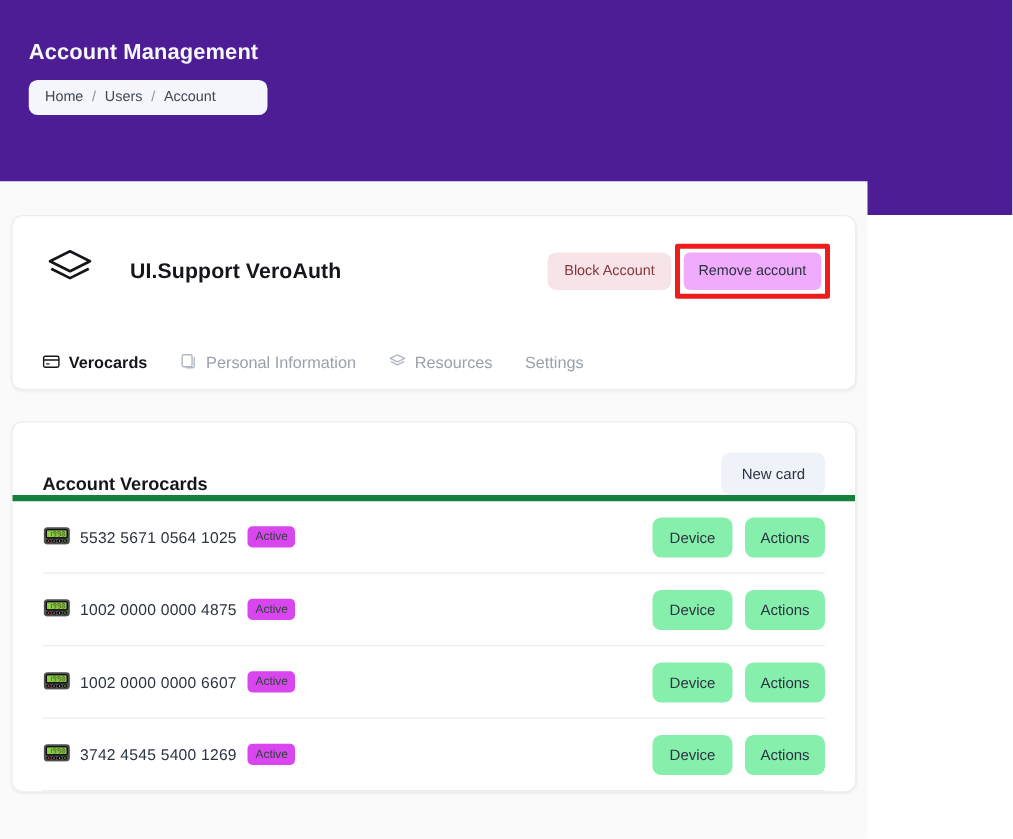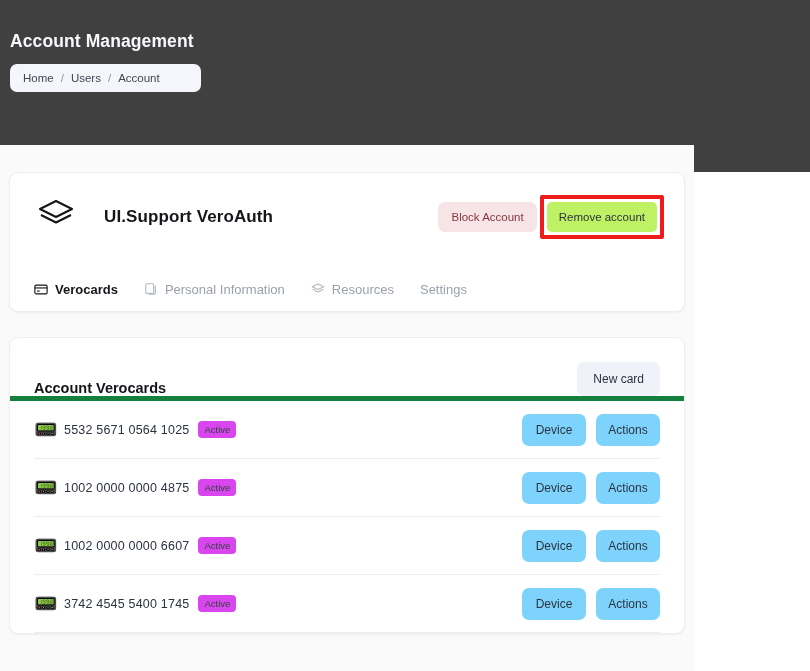--- a/index.html
+++ b/index.html
@@ -6,22 +6,22 @@
   html, body {
     width: 810px; height: 671px;
     background: #ffffff;
     font-family: "Liberation Sans", sans-serif;
     overflow: hidden;
   }
 
   
   .topbar {
     height: 172px;
-    background: #404040;
-    padding: 30px 0 0 10px;
+    background: #4c1d95;
+    padding: 30px 0 0 23px;
     position: relative;
   }
   .topbar-title {
     color: #f6f8fb;
     font-size: 17.5px;
     font-weight: bold;
     letter-spacing: .1px;
     line-height: 22px;
   }
   .breadcrumb {
@@ -84,21 +84,21 @@
     white-space: nowrap;
   }
   .remove-highlight {
     border: 4px solid #ee1c1c;
     border-radius: 2px;
     padding: 3px;
     margin-left: 3px;
     display: inline-flex;
   }
   .btn-remove {
-    background: #bef264;
+    background: #f0abfc;
     color: #2c3340;
     border: none;
     border-radius: 5px;
     font-size: 11.5px;
     padding: 9px 12px;
     font-family: inherit;
     cursor: pointer;
     white-space: nowrap;
   }
 
@@ -150,21 +150,21 @@
     background: #d946ef;
     color: #2f4338;
     font-size: 9.5px;
     border-radius: 4px;
     padding: 3px 6px;
     display: inline-block;
     vertical-align: 1px;
   }
   .row-actions { margin-left: auto; display: flex; gap: 10px; }
   .btn-sm {
-    background: #7dd3fc;
+    background: #86efac;
     color: #2c3340;
     border: none;
     border-radius: 7px;
     font-size: 12px;
     padding: 9px 0;
     width: 64px;
     text-align: center;
     font-family: inherit;
     cursor: pointer;
   }
@@ -281,21 +281,21 @@
         <span class="row-num">1002 0000 0000 6607</span>
         <span class="badge">Active</span>
         <span class="row-actions">
           <button class="btn-sm">Device</button>
           <button class="btn-sm">Actions</button>
         </span>
       </div>
 
       <div class="row">
         <span class="row-icon">📟</span>
-        <span class="row-num">3742 4545 5400 1745</span>
+        <span class="row-num">3742 4545 5400 1269</span>
         <span class="badge">Active</span>
         <span class="row-actions">
           <button class="btn-sm">Device</button>
           <button class="btn-sm">Actions</button>
         </span>
       </div>
 
     </div>
   </div>
 

